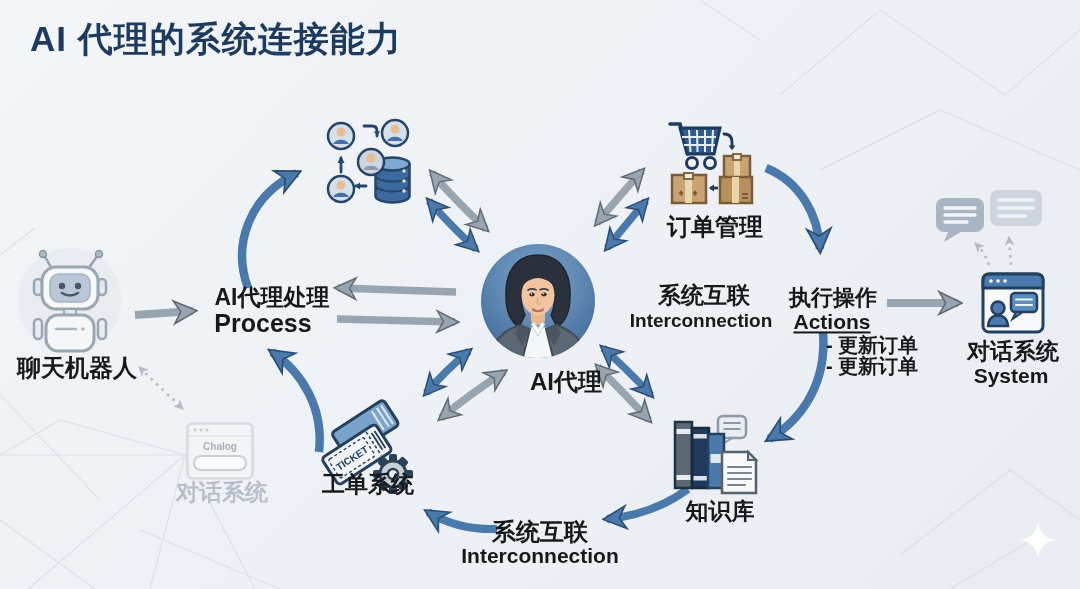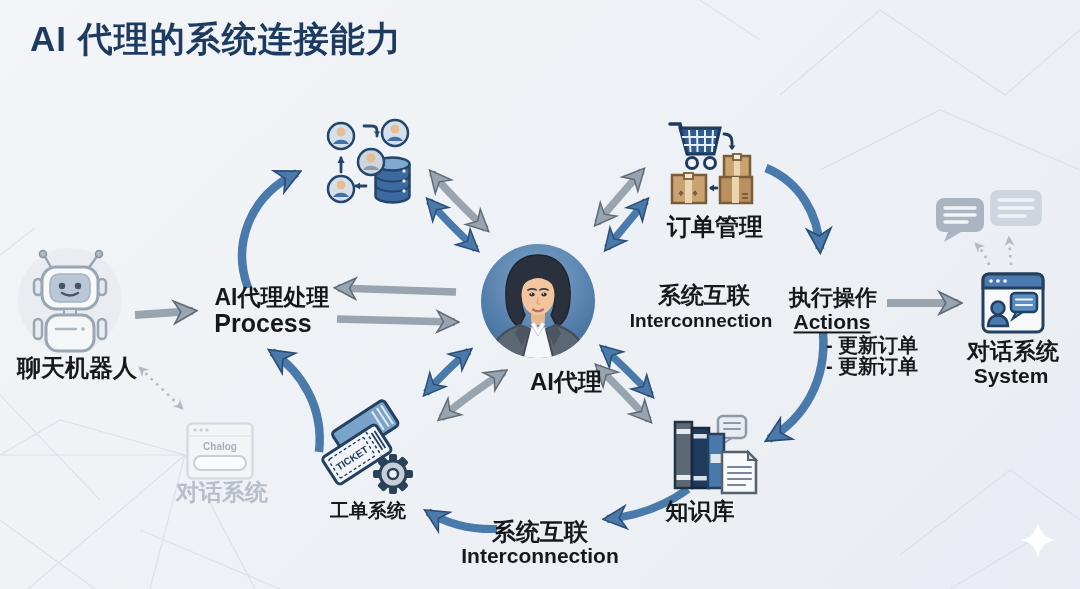--- a/index.html
+++ b/index.html
@@ -284,21 +284,21 @@
     <rect x="44.5" y="56" width="11" height="9" fill="#dfe8f0"></rect>
     <path d="M56,54 L82,54 L90,62 L90,95 L56,95 Z" fill="#f7f9fb" stroke="#55616e" stroke-width="2.5"></path>
     <path d="M82,54 L82,62 L90,62 Z" fill="#d8dfe6" stroke="#55616e" stroke-width="2"></path>
     <g stroke="#7a8693" stroke-width="2.2" stroke-linecap="round">
       <path d="M62,69 L85,69"></path>
         <path d="M62,75 L85,75"></path>
         <path d="M62,81 L85,81"></path>
         <path d="M62,87 L79,87"></path>
     </g>
   </svg>
-  <div class="lbl" style="left:700px;top:512px;font-size:23px;font-family:Liberation Serif, serif;">知识库</div>
+  <div class="lbl" style="left:720px;top:512px;font-size:23px;font-family:Liberation Serif, serif;">知识库</div>
 
   <svg class="abs" style="left:314px;top:394px;" width="106" height="104" viewBox="0 0 106 104">
     <g transform="rotate(-33 48 50)">
       <rect x="28" y="24" width="62" height="30" rx="4" fill="#7aa3c9" stroke="#23405e" stroke-width="3"></rect>
       <g stroke="#dfe8f0" stroke-width="2">
           <path d="M74,28 L74,50"></path>
           <path d="M80,28 L80,50"></path>
           <path d="M85,28 L85,50"></path>
         </g>
       <rect x="6" y="40" width="64" height="32" rx="4" fill="#f2f4f7" stroke="#23405e" stroke-width="3"></rect>
@@ -318,21 +318,21 @@
         <rect x="89" y="76" width="10" height="8" rx="2"></rect>
         <rect x="65" y="64" width="9" height="9" rx="2" transform="rotate(45 69.5 68.5)"></rect>
         <rect x="84" y="64" width="9" height="9" rx="2" transform="rotate(-45 88.5 68.5)"></rect>
         <rect x="65" y="87" width="9" height="9" rx="2" transform="rotate(-45 69.5 91.5)"></rect>
         <rect x="84" y="87" width="9" height="9" rx="2" transform="rotate(45 88.5 91.5)"></rect>
       </g>
       <circle cx="79" cy="80" r="13" fill="#c6cfd8" stroke="#2a4158" stroke-width="3"></circle>
       <circle cx="79" cy="80" r="5" fill="#eef1f5" stroke="#2a4158" stroke-width="2.5"></circle>
     </g>
   </svg>
-  <div class="lbl" style="left:368px;top:511px;font-size:19px;">工单系统</div>
+  <div class="lbl" style="left:368px;top:485px;font-size:23px;">工单系统</div>
 
   <div class="lbl" style="left:540px;top:532px;font-size:24px;">系统互联</div>
   <div class="lbl" style="left:540px;top:556px;font-size:21px;">Interconnection</div>
 
   <svg class="abs" style="left:186px;top:422px;" width="68" height="58" viewBox="0 0 68 58">
     <rect x="1.5" y="1.5" width="65" height="55" rx="5" fill="#f3f4f6" stroke="#d7dbe1" stroke-width="2.5"></rect>
     <circle cx="9" cy="8" r="1.6" fill="#c6ccd4"></circle>
       <circle cx="15" cy="8" r="1.6" fill="#c6ccd4"></circle>
       <circle cx="21" cy="8" r="1.6" fill="#c6ccd4"></circle>
     <path d="M2,14 L66,14" stroke="#e2e5ea" stroke-width="1.5"></path>

